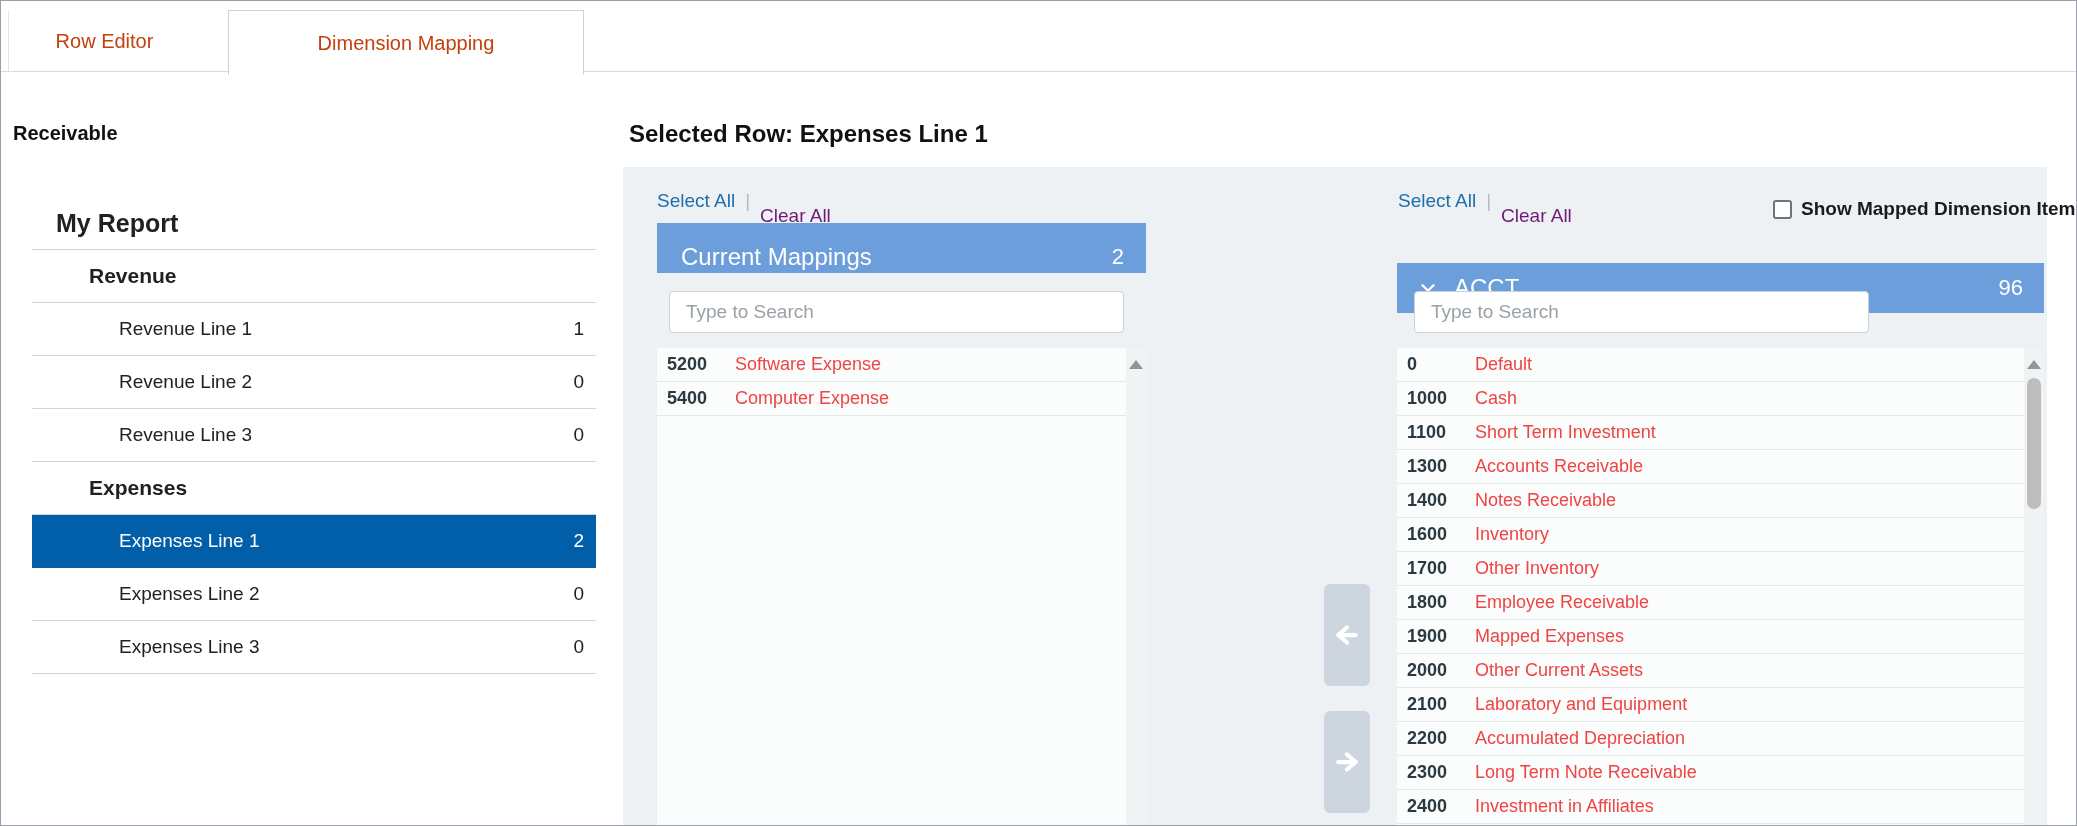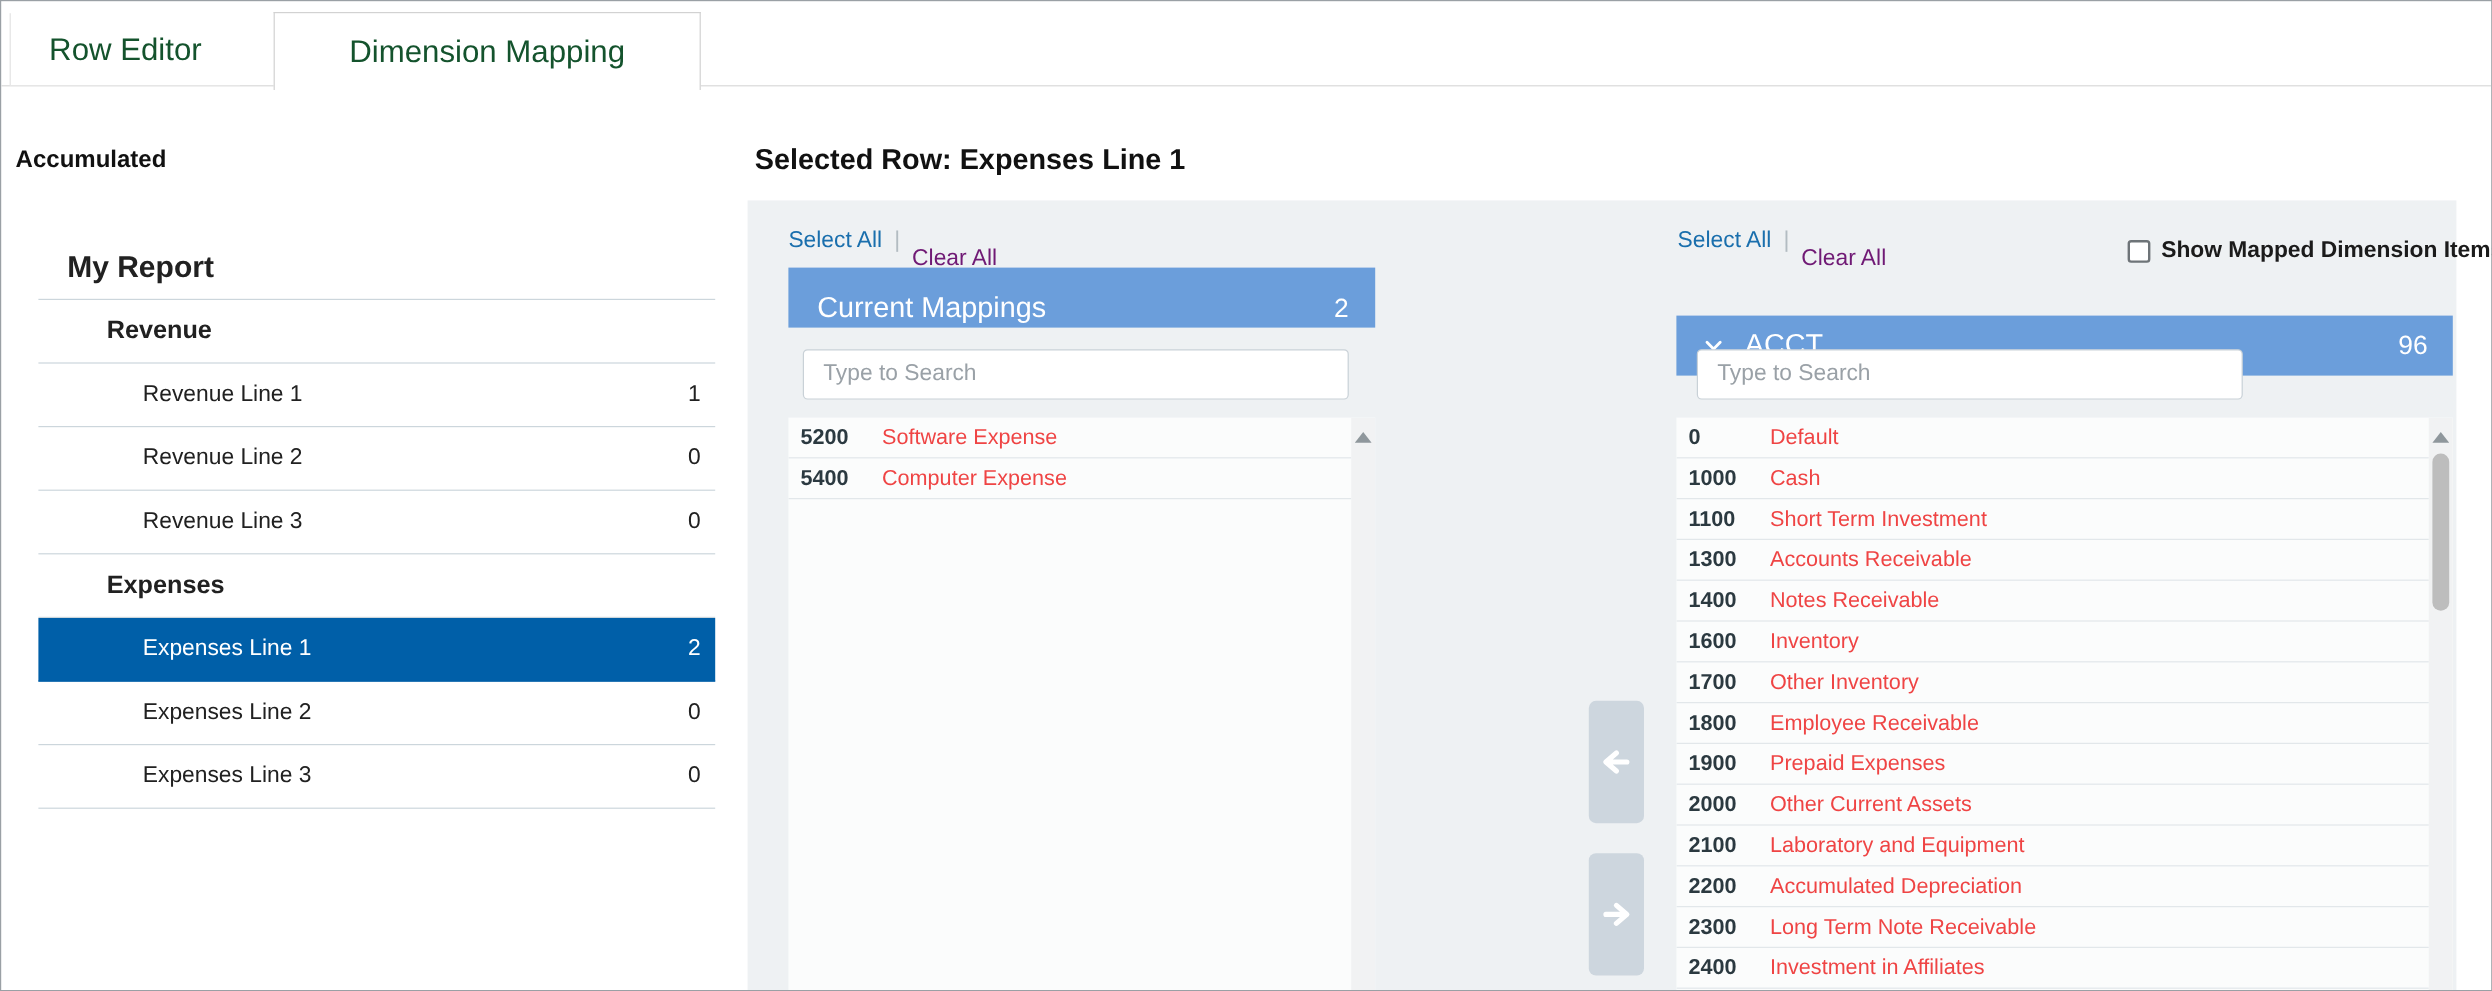--- a/index.html
+++ b/index.html
@@ -14,21 +14,21 @@
     color: #212121;
   }
 
   
   .tab-underline {
     position: absolute; left: 0; top: 70px; width: 100%; height: 1px;
     background: #d9d9d9;
   }
   .tab {
     position: absolute; display: flex; align-items: center; justify-content: center;
-    font-size: 26px; color: #14532d; cursor: pointer; background: #fff;
+    font-size: 20px; color: #c2410c; cursor: pointer; background: #fff;
   }
   .tab-inactive {
     left: 7px; top: 10px; width: 192px; height: 60px;
     border-left: 1px solid #e3e3e3;
   }
   .tab-active {
     left: 227px; top: 9px; width: 356px; height: 65px;
     border: 1px solid #d2d2d2; border-bottom: none;
     z-index: 3;
   }
@@ -165,21 +165,21 @@
 <div id="app">
 
   <div class="tab-underline"></div>
   <div class="tab tab-inactive">
     <span>Row Editor</span>
   </div>
   <div class="tab tab-active">
     <span>Dimension Mapping</span>
   </div>
 
-  <div class="structure-label">Accumulated</div>
+  <div class="structure-label">Receivable</div>
 
   <div class="tree">
 
       <div class="tree-row lvl-1">
         <span class="tree-label">My Report</span>
         <span class="tree-count"></span>
       </div>
 
       <div class="tree-row lvl-2">
         <span class="tree-label">Revenue</span>
@@ -315,21 +315,21 @@
           <span class="item-name">Other Inventory</span>
         </div>
 
         <div class="list-row">
           <span class="item-code">1800</span>
           <span class="item-name">Employee Receivable</span>
         </div>
 
         <div class="list-row">
           <span class="item-code">1900</span>
-          <span class="item-name">Prepaid Expenses</span>
+          <span class="item-name">Mapped Expenses</span>
         </div>
 
         <div class="list-row">
           <span class="item-code">2000</span>
           <span class="item-name">Other Current Assets</span>
         </div>
 
         <div class="list-row">
           <span class="item-code">2100</span>
           <span class="item-name">Laboratory and Equipment</span>

